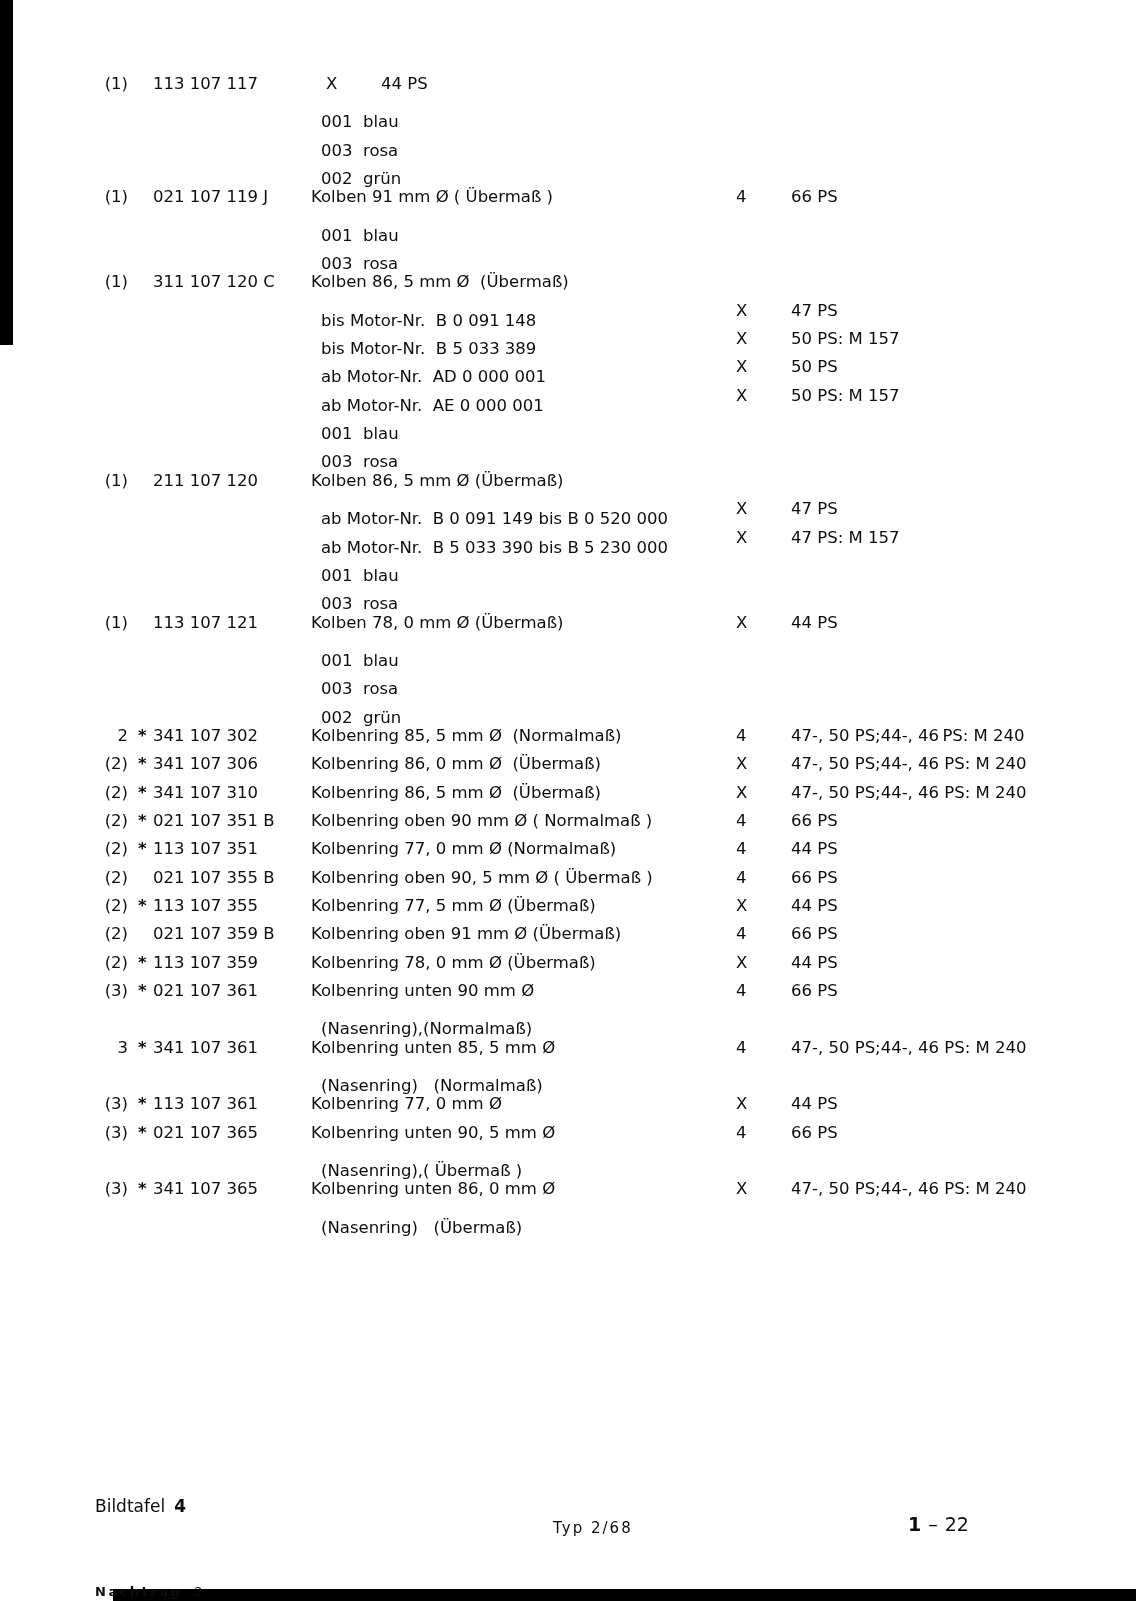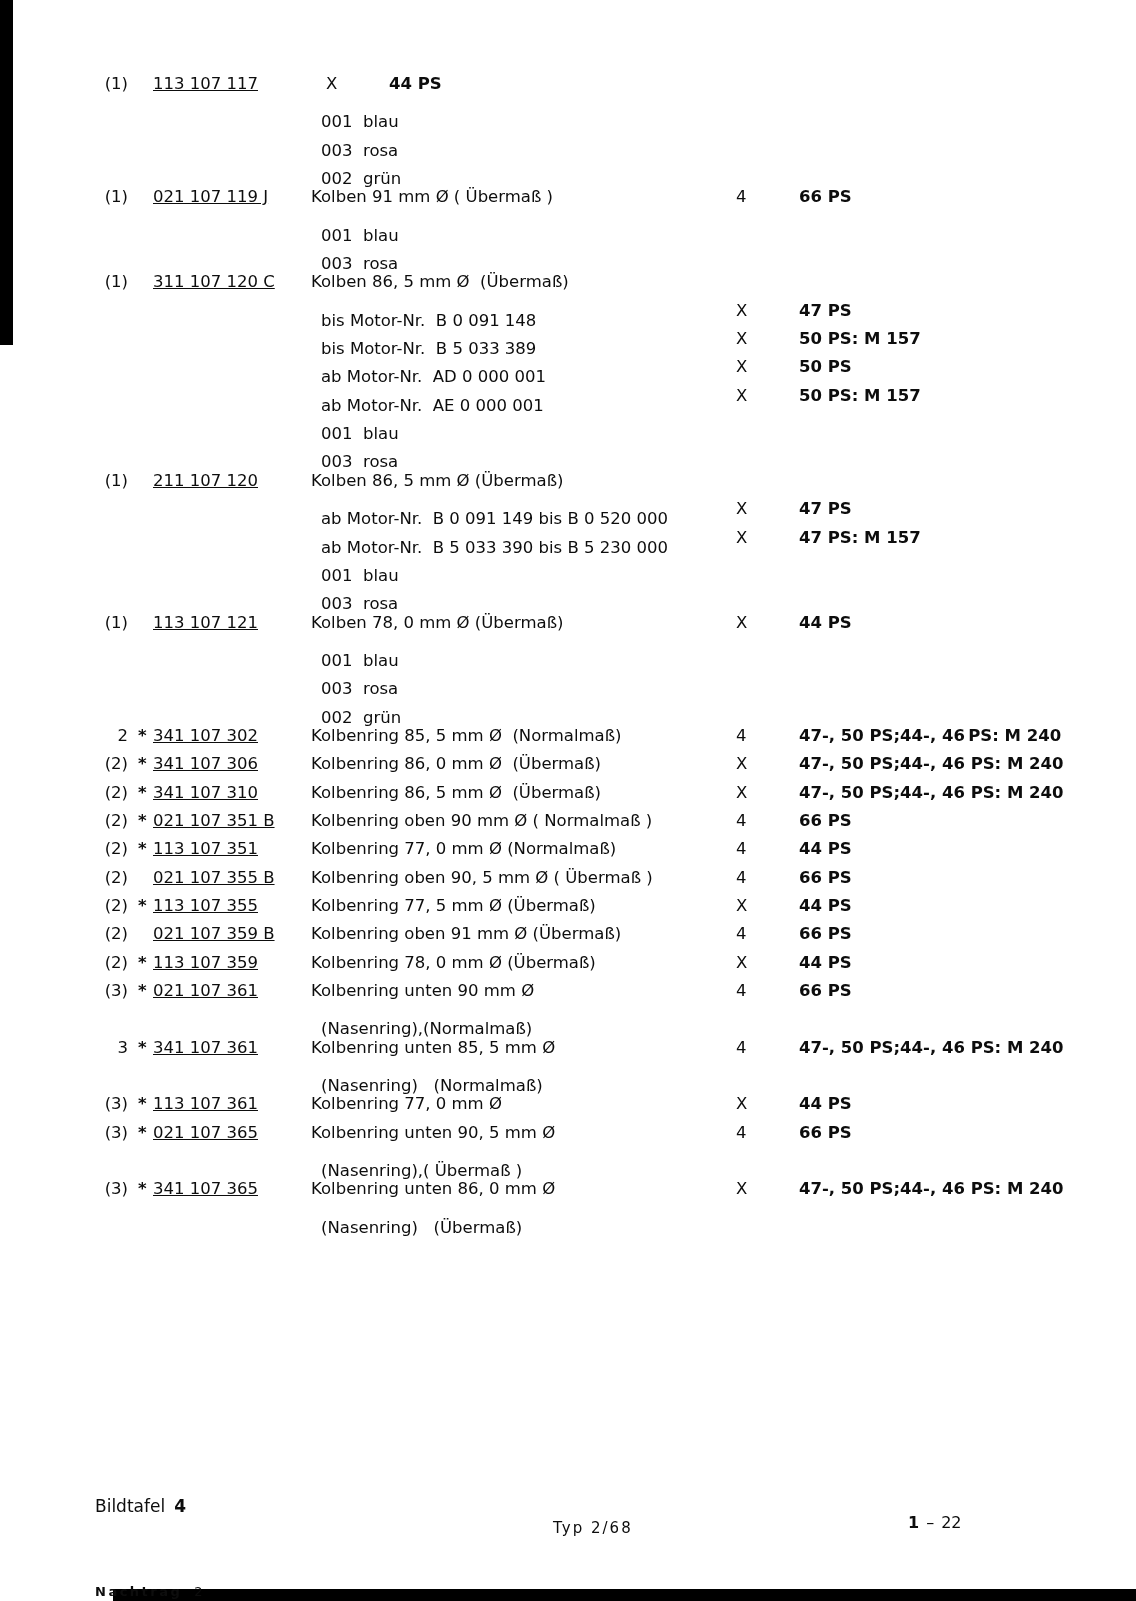--- a/index.html
+++ b/index.html
@@ -54,38 +54,36 @@
   .c-star {
     margin-left: 10px;
     width: 15px;
     flex: 0 0 auto;
     font-weight: bold;
     text-align: left;
   }
   .c-part {
     width: 158px;
     flex: 0 0 auto;
-    text-decoration: underline;
   }
   .c-desc {
     width: 410px;
     flex: 0 0 auto;
     box-sizing: border-box;
   }
   .row.sub .c-desc { padding-left: 10px; margin-top: 20px; }
   .c-qty {
     width: 62px;
     flex: 0 0 auto;
     box-sizing: border-box;
     padding-left: 15px;
   }
   .c-ps {
-    margin-left: 16px;
+    margin-left: 8px;
     flex: 0 0 auto;
-    font-weight: bold;
   }
   
   .footer-bildtafel {
     position: absolute;
     left: 95px; top: 1496px;
     font-size: 17px;
   }
   .footer-bildtafel .num { font-weight: bold; margin-left: 9px; }
   .footer-nachtrag {
     position: absolute;
@@ -98,21 +96,21 @@
   .footer-nachtrag .num { font-weight: normal; margin-left: 12px; letter-spacing: 0; }
   .footer-typ {
     position: absolute;
     left: 553px; top: 1519px;
     font-size: 15px;
     letter-spacing: 2px;
   }
   .footer-page {
     position: absolute;
     left: 908px; top: 1513px;
-    font-size: 16px;
+    font-size: 19px;
   }
   .footer-page .num-left { font-weight: bold; }
   .footer-page .dash { margin: 0 7px; }
 </style>
 </head>
 <body>
 
 <div class="page">
 
   <div class="scan-bar-left"></div>

